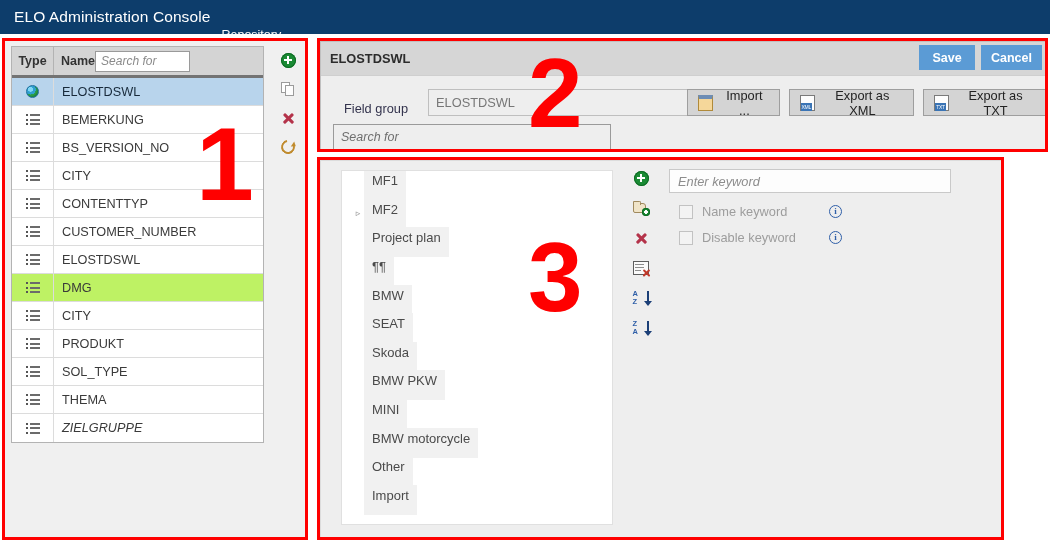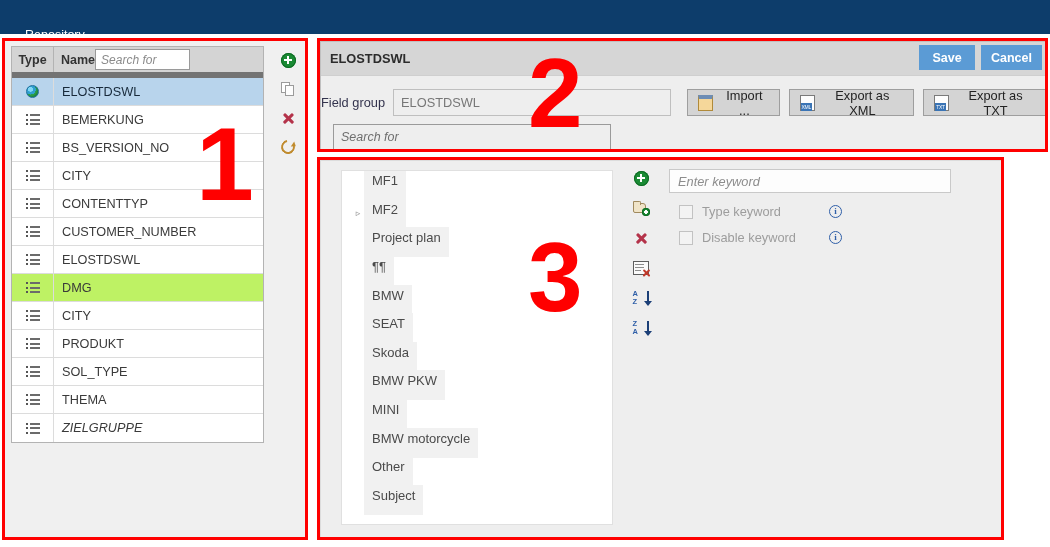--- a/index.html
+++ b/index.html
@@ -35,21 +35,21 @@
   .left-panel {
     position: absolute; left: 5px; top: 41px; width: 301px; height: 497px;
     background: #f0f0f0;
   }
   .list-card {
     position: absolute; left: 6px; top: 5px; width: 253px;
     border: 1px solid #b3b3b3; background: #ffffff;
   }
   .list-head {
     display: flex; align-items: center; height: 31px;
-    background: #d4d4d4; border-bottom: 6px solid #737373;
+    background: #d4d4d4; border-bottom: 3px solid #737373;
   }
   .lh-type {
     width: 42px; height: 100%; display: flex; align-items: center; justify-content: center;
     font-size: 12.5px; font-weight: 700; color: #333; overflow: hidden;
     border-right: 1px solid #b3b3b3; white-space: nowrap;
   }
   .lh-name {
     flex: 1; display: flex; align-items: center; gap: 0; padding-left: 7px;
     font-size: 12.5px; font-weight: 700; color: #333;
   }
@@ -134,21 +134,21 @@
     padding-left: 9px; background: #d6d6d6;
   }
   .p2-title { font-size: 12.8px; font-weight: 700; color: #2c2c2c; }
   .p2-actions { position: absolute; right: 4px; top: 3px; display: flex; gap: 6px; }
   .btn-blue {
     min-width: 56px; height: 25px; background: #5b9bd5; color: #ffffff;
     border: none; font-size: 12.5px; font-weight: 700; cursor: pointer;
     font-family: "Liberation Sans", sans-serif; padding: 0 10px;
   }
   .p2-body { position: relative; background: #eeeeee; height: 76px; border-top: 1px solid #cfcfcf; }
-  .fg-row { position: absolute; left: 0; top: 13px; display: flex; align-items: center; gap: 8px; }
+  .fg-row { position: absolute; left: 23px; top: 13px; display: flex; align-items: flex-end; gap: 20px; }
   .fg-label { font-size: 12.8px; color: #33334d; }
   .fg-input {
     width: 278px; height: 27px; border: 1px solid #bfbfbf; background: #eeeeee;
     font-size: 12.8px; color: #777; padding: 0 7px; font-family: "Liberation Sans", sans-serif;
   }
   .p2-search {
     position: absolute; left: 12px; top: 48px; width: 278px; height: 26px;
     border: 1px solid #9a9a9a; background: #eeeeee; font-style: italic;
     font-size: 12.5px; color: #6f6f6f; padding: 0 7px; font-family: "Liberation Sans", sans-serif;
   }
@@ -257,20 +257,21 @@
     color: #2f5fa8; font-size: 9px; font-weight: 700; line-height: 10.4px;
     text-align: center; font-family: "Liberation Serif", serif; flex: none;
   }
 </style>
 </head>
 <body>
 
 <div id="app">
 
   <div class="titlebar">
+    <span class="app-title">ELO Administration Console</span>
     <span class="section">Repository</span>
   </div>
 
   <div class="left-panel">
     <div class="list-card">
       <div class="list-head">
         <div class="lh-type">Type</div>
         <div class="lh-name">
           <span>Name</span>
           <input class="lh-search" type="text" placeholder="Search for" style="">
@@ -541,21 +542,21 @@
         <div class="kw-item">
           <span class="kw-arrow"></span>
           <span class="kw-chip">BMW motorcycle</span>
         </div>
         <div class="kw-item">
           <span class="kw-arrow"></span>
           <span class="kw-chip">Other</span>
         </div>
         <div class="kw-item">
           <span class="kw-arrow"></span>
-          <span class="kw-chip">Subject</span>
+          <span class="kw-chip">Import</span>
         </div>
       </div>
 
     <div class="kw-tools">
       <div class="tool-btn">
         <span class="ic-plus"></span>
       </div>
       <div class="tool-btn">
         <span class="ic-folder">
           <span class="f"></span>
@@ -586,21 +587,21 @@
           <span class="arrow"></span>
         </span>
       </div>
     </div>
 
     <div class="kw-right">
       <input class="kw-input" type="text" placeholder="Enter keyword" style="">
       <div id="kw-checks">
           <div class="chk-row">
             <span class="chk-box"></span>
-            <span class="chk-label">Type keyword</span>
+            <span class="chk-label">Name keyword</span>
             <span class="ic-info">i</span>
           </div>
           <div class="chk-row">
             <span class="chk-box"></span>
             <span class="chk-label">Disable keyword</span>
             <span class="ic-info">i</span>
           </div>
         </div>
     </div>
   </div>

